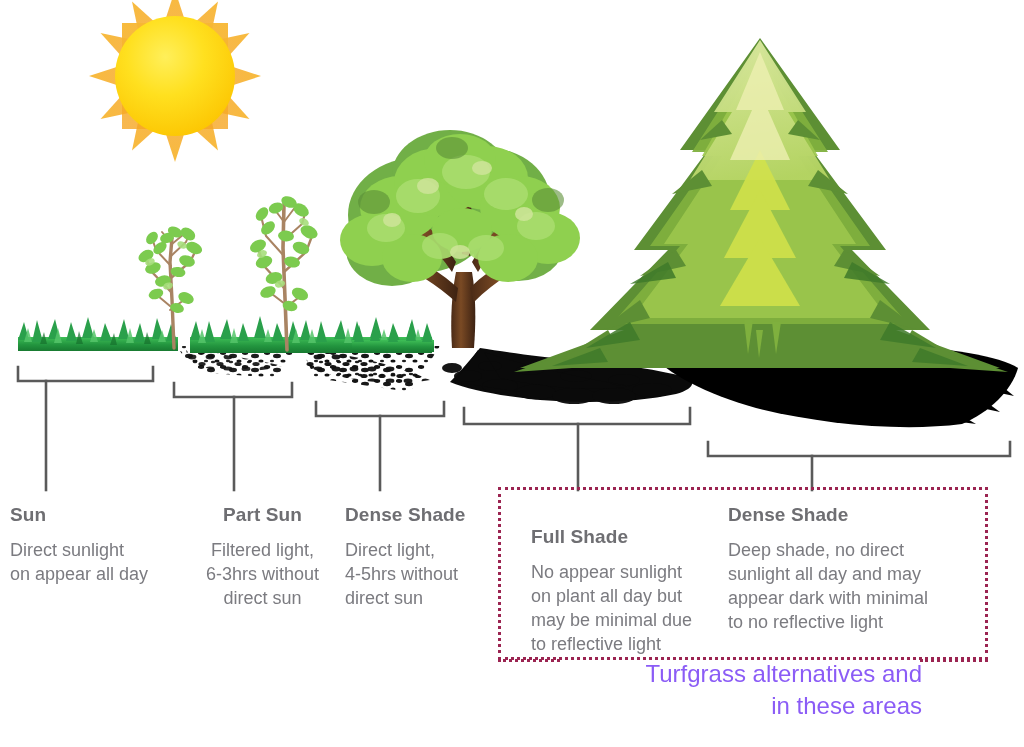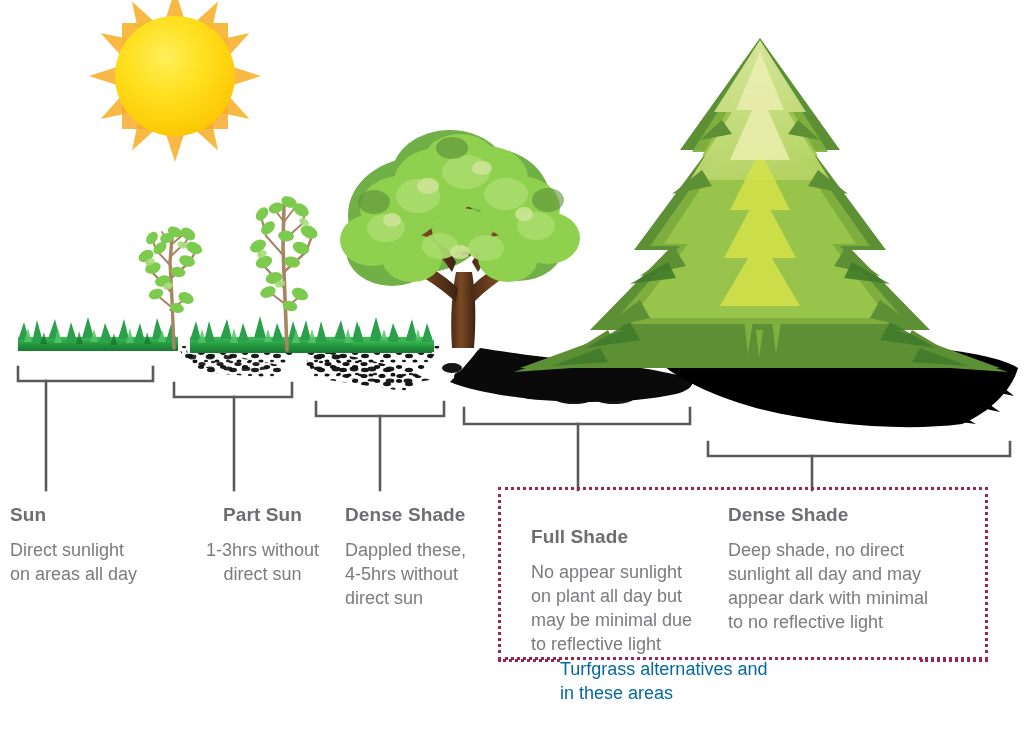--- a/index.html
+++ b/index.html
@@ -26,24 +26,24 @@
 
   
   .dotted-box{
     position:absolute;
     border:3px dotted #9b2451;
     box-sizing:border-box;
     background:transparent;
   }
   .caption{
     position:absolute;
-    color:#0369a1;
-    font-size:18px;
+    color:#8b5cf6;
+    font-size:24px;
     line-height:1.32;
-    text-align:left;
+    text-align:right;
     font-weight:400;
   }
   .caption span{display:block;white-space:nowrap;}
   .cap-dot-left,.cap-dot-right{
     position:absolute;border-top:3px dotted #9b2451;height:0;
   }
 </style>
 </head>
 <body>
 
@@ -436,36 +436,37 @@
       </g>
     </g>
   </svg>
 
   <div class="dotted-box" style="left:498px;top:487px;width:490px;height:173px;"></div>
 
   <div class="col" style="left:10px;top:505px;width:165px;">
     <div class="col-title">Sun</div>
     <div class="col-body">
       <span>Direct sunlight</span>
-      <span>on areas all day</span>
+      <span>on appear all day</span>
     </div>
   </div>
 
   <div class="col" style="left:180px;top:505px;width:165px;text-align:center;">
     <div class="col-title">Part Sun</div>
     <div class="col-body">
-      <span>1-3hrs without</span>
+      <span>Filtered light,</span>
+      <span>6-3hrs without</span>
       <span>direct sun</span>
     </div>
   </div>
 
   <div class="col" style="left:345px;top:505px;width:165px;">
     <div class="col-title">Dense Shade</div>
     <div class="col-body">
-      <span>Dappled these,</span>
+      <span>Direct light,</span>
       <span>4-5hrs without</span>
       <span>direct sun</span>
     </div>
   </div>
 
   <div class="col" style="left:531px;top:505px;width:195px;margin-top:22px;">
     <div class="col-title">Full Shade</div>
     <div class="col-body">
       <span>No appear sunlight</span>
       <span>on plant all day but</span>

